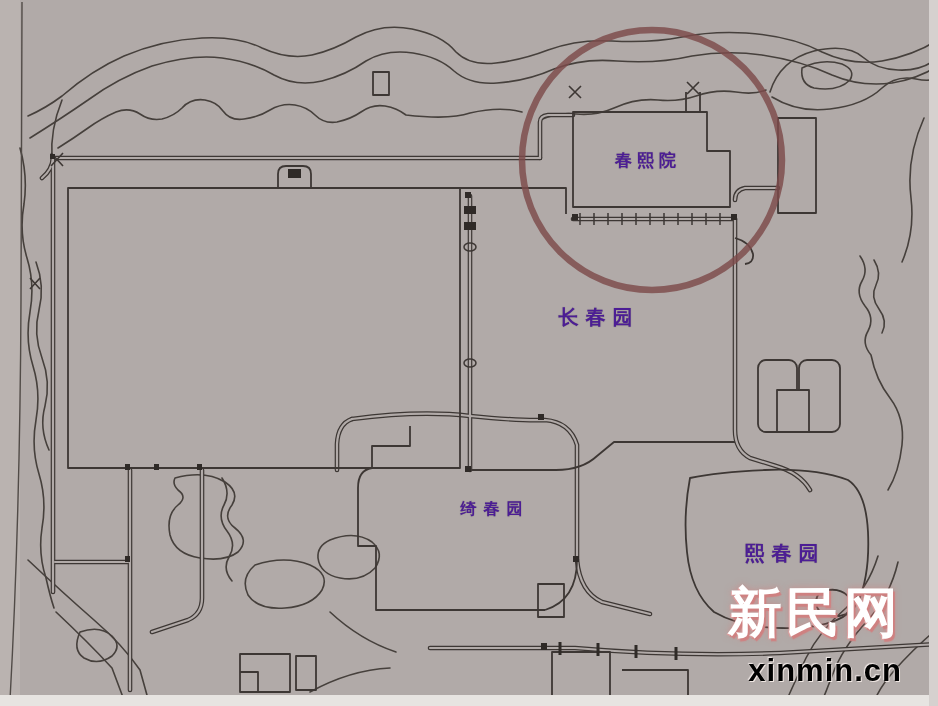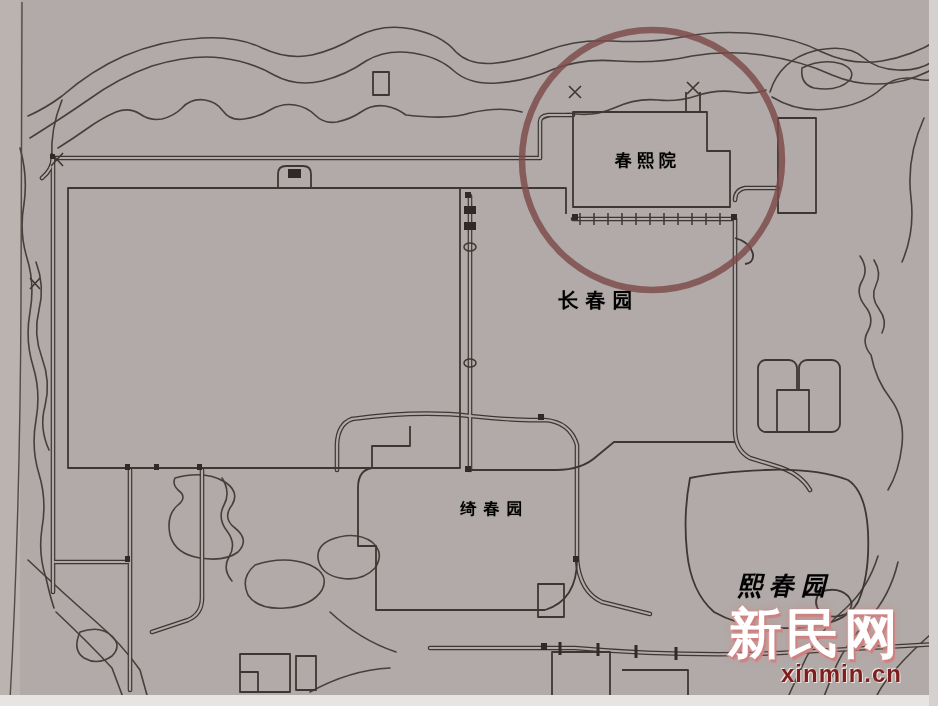--- a/index.html
+++ b/index.html
@@ -14,37 +14,37 @@
   .road-outer { stroke:#3d3734; stroke-width:4.6; fill:none; stroke-linecap:round; stroke-linejoin:round; }
   .road-inner { stroke:#b1aaa8; stroke-width:2.2; fill:none; stroke-linecap:round; stroke-linejoin:round; }
   .tick   { stroke:#3d3734; stroke-width:1.5; fill:none; }
   .tickbold { stroke:#2f2a27; stroke-width:3; fill:none; }
   .xmark  { stroke:#3d3734; stroke-width:1.6; fill:none; }
   .dot    { fill:#2f2a27; }
   .frame  { stroke:#514b47; stroke-width:1.4; fill:none; }
 
   .glabel {
     position:absolute; transform:translate(-50%,-50%);
-    color:#000000; font-weight:700; white-space:nowrap;
+    color:#4c1d95; font-weight:700; white-space:nowrap;
     text-shadow:0 0 1px rgba(43,37,34,.4);
   }
   .gl-ymy { left:252px; top:383px; font-size:22px; letter-spacing:9px; }
-  .gl-ccy { left:599px; top:300px; font-size:20px; letter-spacing:7px; }
+  .gl-ccy { left:599px; top:317px; font-size:20px; letter-spacing:7px; }
   .gl-qcy { left:495px; top:509px; font-size:16px; letter-spacing:7px; }
-  .gl-xcy { left:785px; top:585px; font-size:25px; letter-spacing:7px;font-style:italic; }
+  .gl-xcy { left:785px; top:553px; font-size:20px; letter-spacing:7px; }
   .gl-cxy { left:648px; top:160px; font-size:17px; letter-spacing:5px; }
 
   .watermark { position:absolute; right:36px; bottom:20px; text-align:right; line-height:1; }
   .wm-brand {
     font-size:54px; font-weight:900; color:#ffffff; letter-spacing:4px;
     text-shadow:2px 3px 1px #cf8181, -1px 1px 0 #dfa0a0, 0 0 7px rgba(214,125,125,.65);
     text-align:center;
   }
   .wm-domain {
-    margin-top:2px; font-size:24px; font-weight:700; color:#7f1d1d; letter-spacing:1px;
+    margin-top:16px; font-size:31px; font-weight:700; color:#000000; letter-spacing:1px;
     text-shadow:1px 1px 0 #efe6e2, -1px -1px 1px #f2eae8;
   }
 </style>
 </head>
 <body>
 
 <div class="stage">
 
   <svg class="lineart" width="938" height="706" viewBox="0 0 938 706">
 

